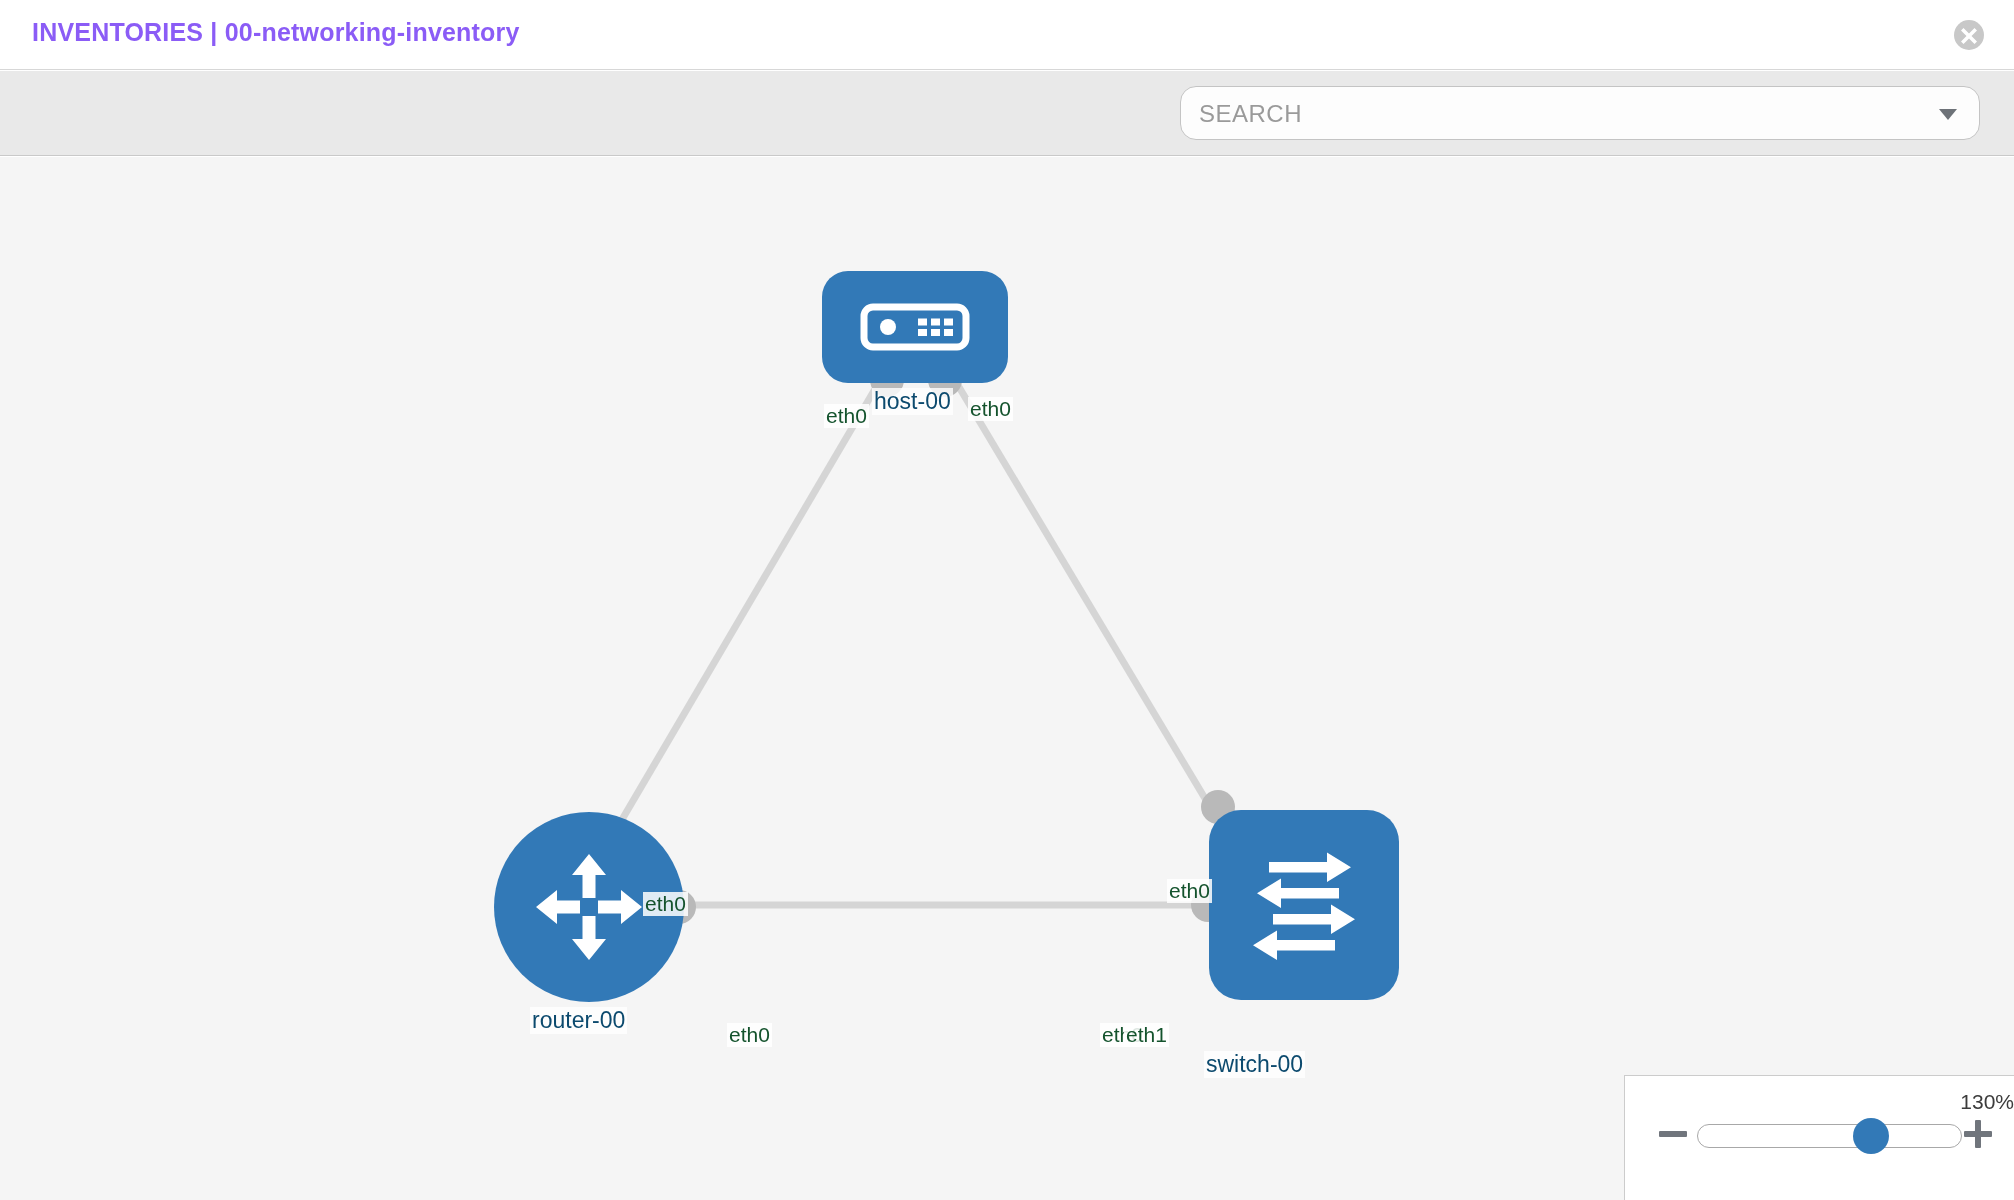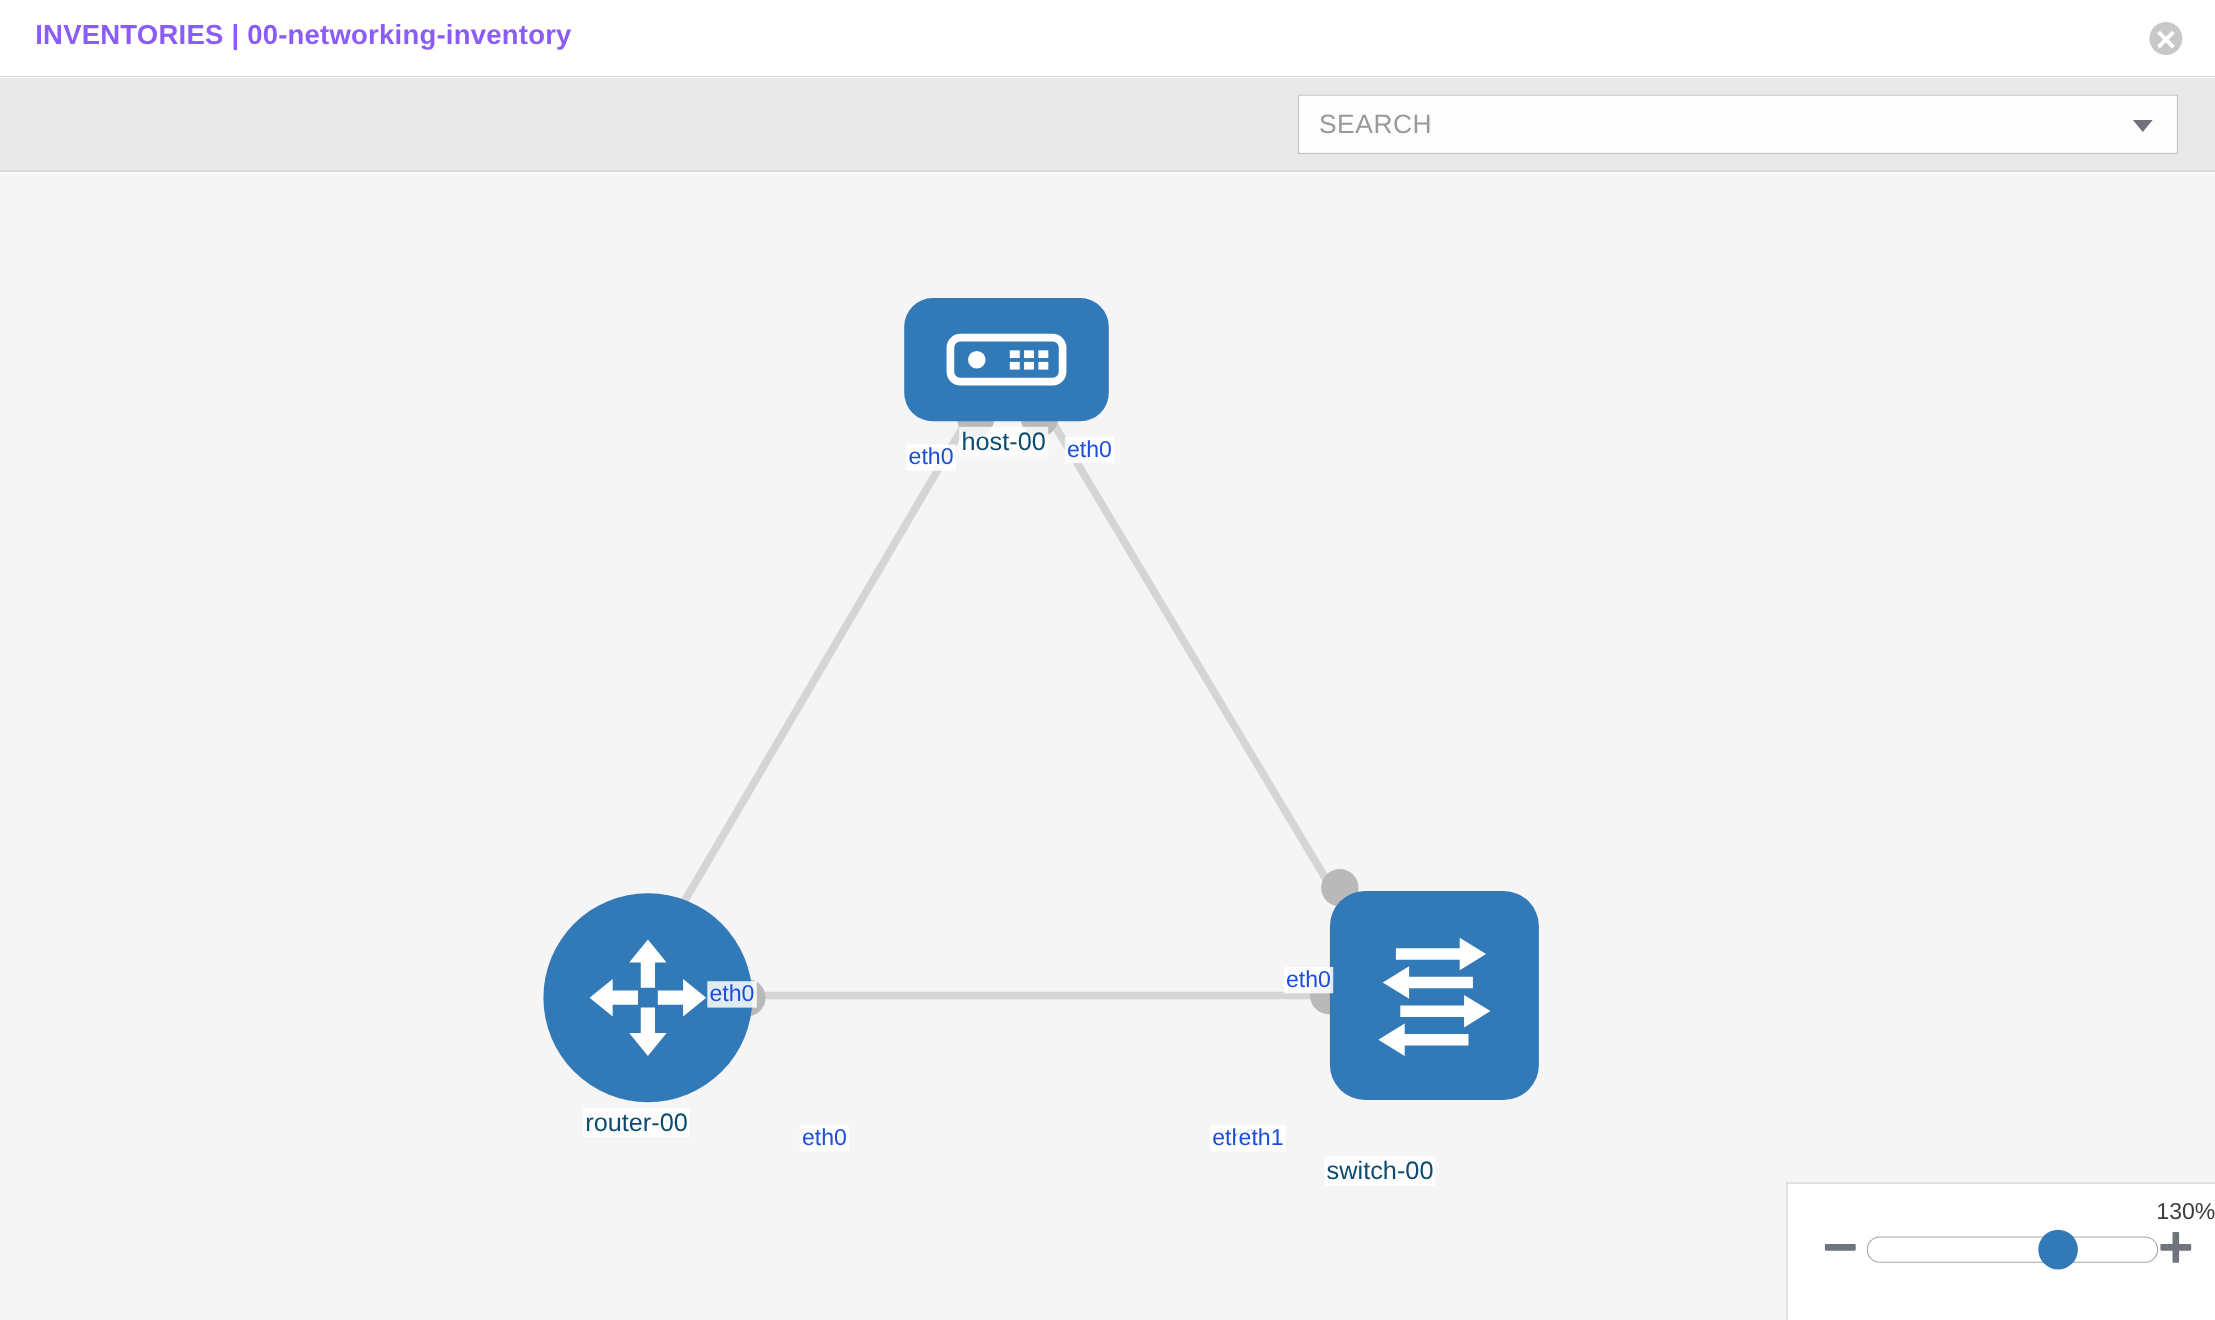--- a/index.html
+++ b/index.html
@@ -91,21 +91,21 @@
   .tool-icon.key    { left: 1108px; }
 
   .search-select {
     position: absolute;
     left: 1180px;
     top: 15px;
     width: 800px;
     height: 54px;
     background: #fdfdfd;
     border: 1px solid #c4c4c4;
-    border-radius: 0;
+    border-radius: 16px;
     cursor: text;
   }
   .search-select .label {
     position: absolute;
     left: 18px;
     top: 13px;
     font-size: 24px;
     color: #9a9a9a;
     letter-spacing: 0.5px;
   }
@@ -144,21 +144,21 @@
     font-size: 23px;
     color: #0c4a6e;
     background: rgba(255,255,255,0.82);
     white-space: nowrap;
     padding: 0 2px;
   }
 
   .edge-label {
     position: absolute;
     font-size: 21px;
-    color: #1d4ed8;
+    color: #14532d;
     background: rgba(255,255,255,0.85);
     white-space: nowrap;
     padding: 0 2px;
   }
 
   
   .zoom-widget {
     position: absolute;
     right: 0;
     bottom: 0;

